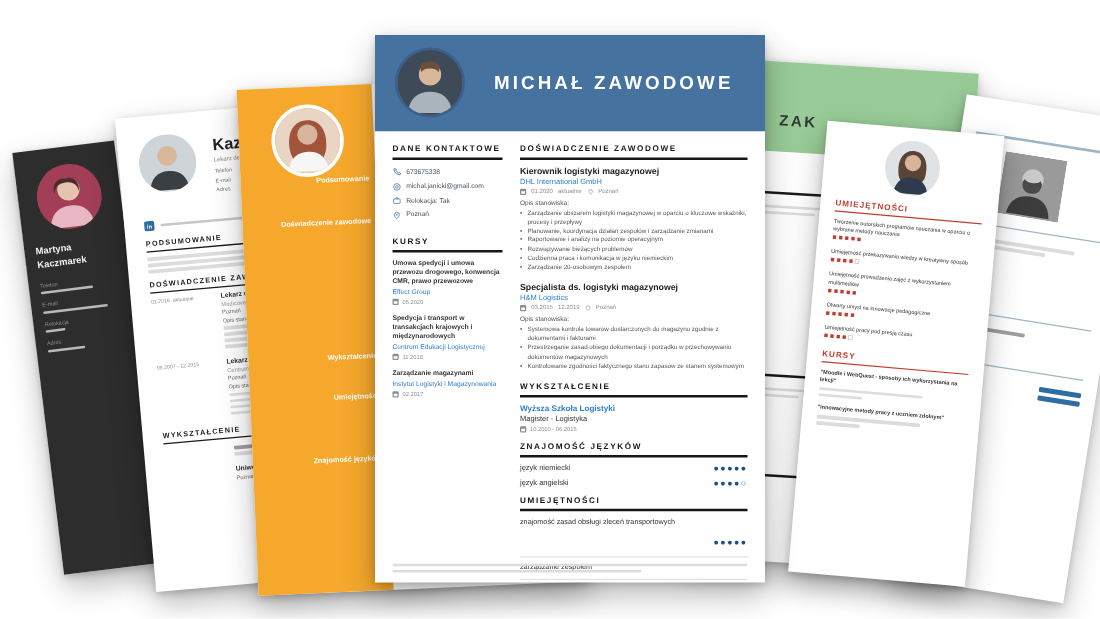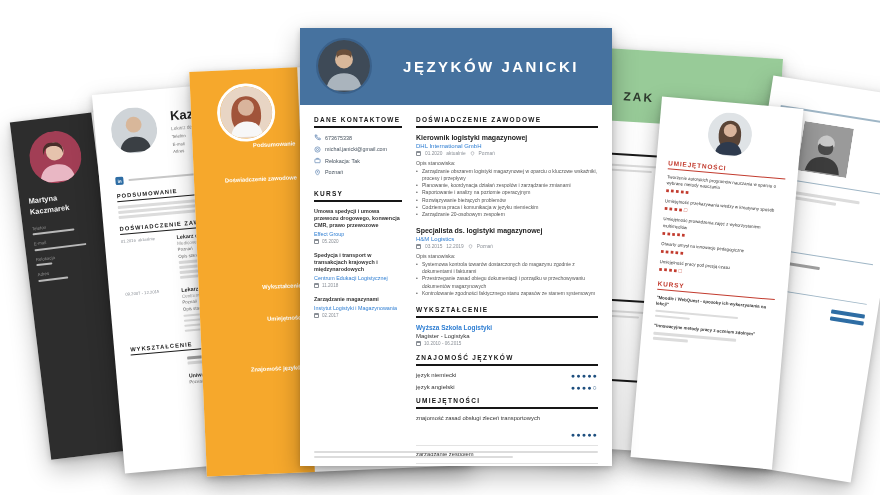--- a/index.html
+++ b/index.html
@@ -321,21 +321,21 @@
   <div class="card cv-center">
     <div class="header">
       <span class="avatar">
         <svg viewBox="0 0 64 64">
             <rect width="64" height="64" fill="#3e4a57"></rect>
             <circle cx="32" cy="24" r="11" fill="#d8b79a"></circle>
             <path d="M23 15c2-5 16-5 18 0 1 3 0 6-1 7 0-5-16-5-16 0-1-1-2-4-1-7z" fill="#6b4f3a"></path>
             <path d="M10 62c2-15 10-21 22-21s20 6 22 21z" fill="#aab4bd"></path>
           </svg>
       </span>
-      <div class="name">JĘZYKÓW JANICKI</div>
+      <div class="name">MICHAŁ ZAWODOWE</div>
     </div>
 
     <div class="col-l">
       <div class="sec">DANE KONTAKTOWE</div>
       <div class="c-row">
         <svg class="ic" viewBox="0 0 16 16">
             <path d="M3 2c-1 3 1 7 4 9s7 3 8 1l-2-3-2 1c-2-1-4-3-5-5l1-2z" fill="none" stroke="#4a74a8" stroke-width="1.6"></path>
           </svg>
         <span>673675338</span>
       </div>

